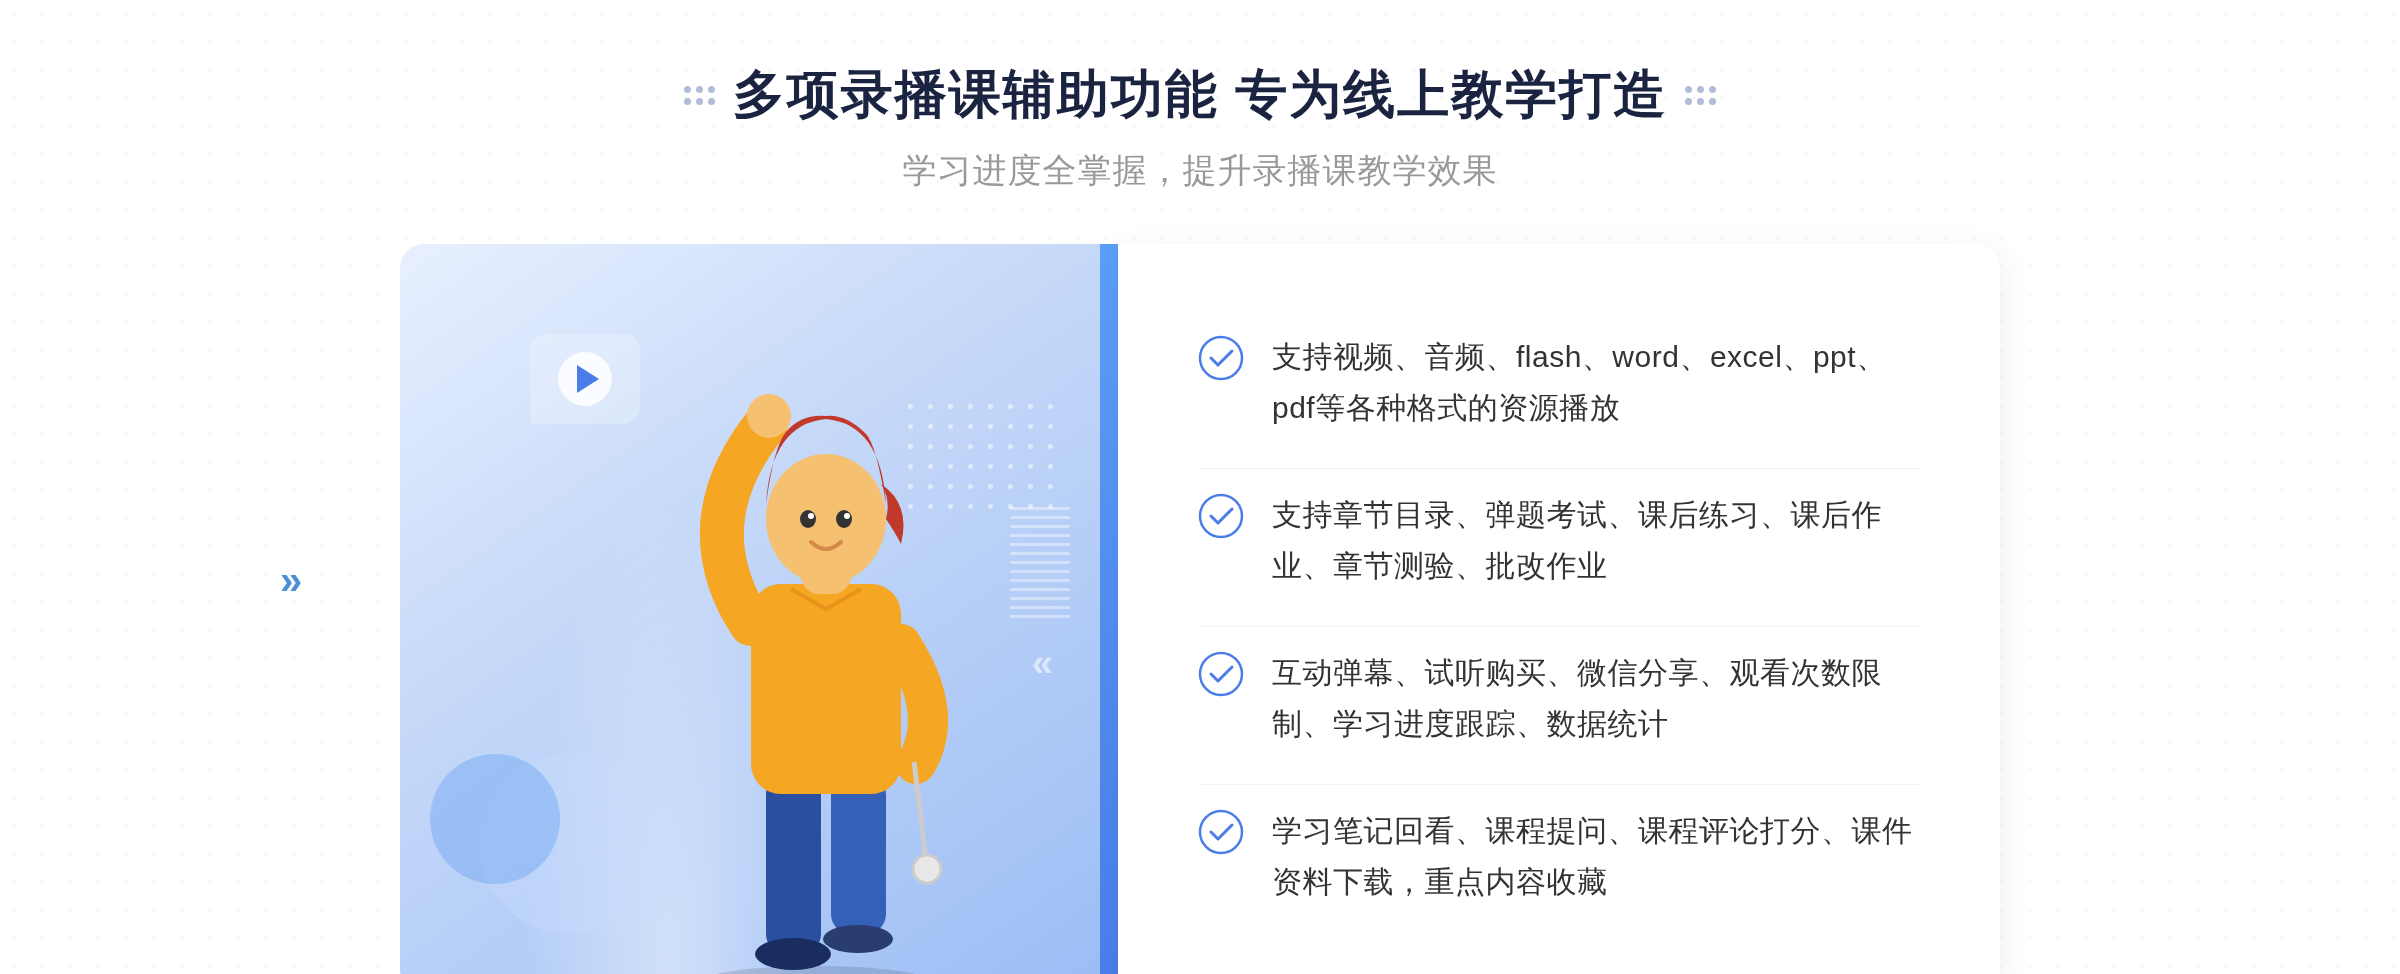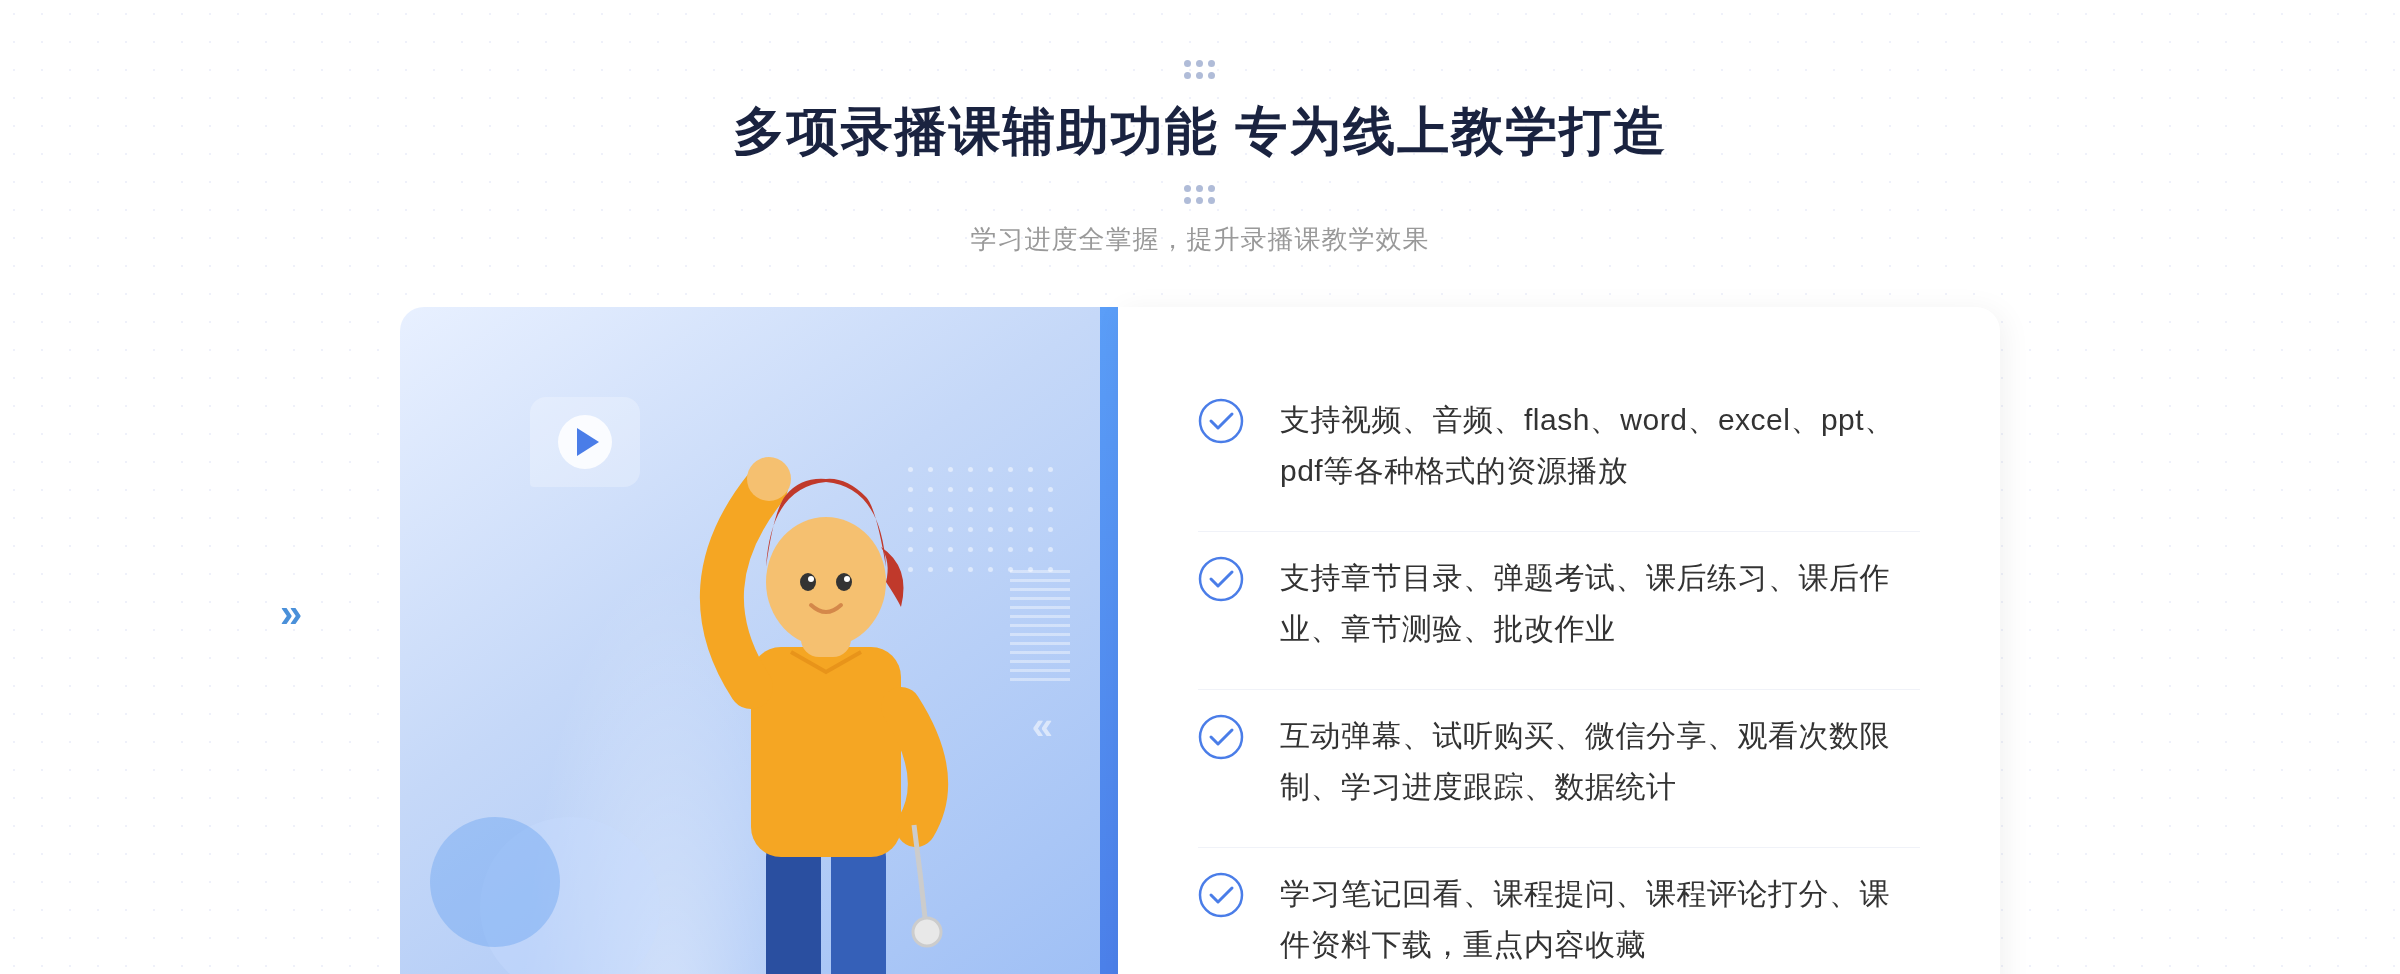--- a/index.html
+++ b/index.html
@@ -43,21 +43,20 @@
       position: relative;
       z-index: 1;
     }
 
     .title-row {
       display: flex;
       align-items: center;
       justify-content: center;
       gap: 18px;
       margin-bottom: 18px;
-      flex-direction: column;
     }
 
     .dots-icon {
       display: flex;
       flex-direction: column;
       gap: 5px;
     }
     .dots-icon span {
       display: flex;
       gap: 5px;
@@ -71,21 +70,21 @@
     }
 
     .main-title {
       font-size: 52px;
       font-weight: 700;
       color: #1a2340;
       letter-spacing: 2px;
     }
 
     .subtitle {
-      font-size: 26px;
+      font-size: 34px;
       color: #999;
       letter-spacing: 1px;
     }
 
     .content-area {
       display: flex;
       align-items: stretch;
       gap: 0;
       width: 1600px;
       position: relative;
@@ -242,21 +241,21 @@
       padding: 60px 80px 60px 80px;
       display: flex;
       flex-direction: column;
       justify-content: space-around;
       box-shadow: 4px 4px 30px rgba(0,0,0,0.06);
     }
 
     .feature-item {
       display: flex;
       align-items: flex-start;
-      gap: 36px;
+      gap: 28px;
       padding: 20px 0;
     }
 
     .feature-item + .feature-item {
       border-top: 1px solid #f0f2f8;
     }
 
     .check-icon {
       width: 46px;
       height: 46px;

